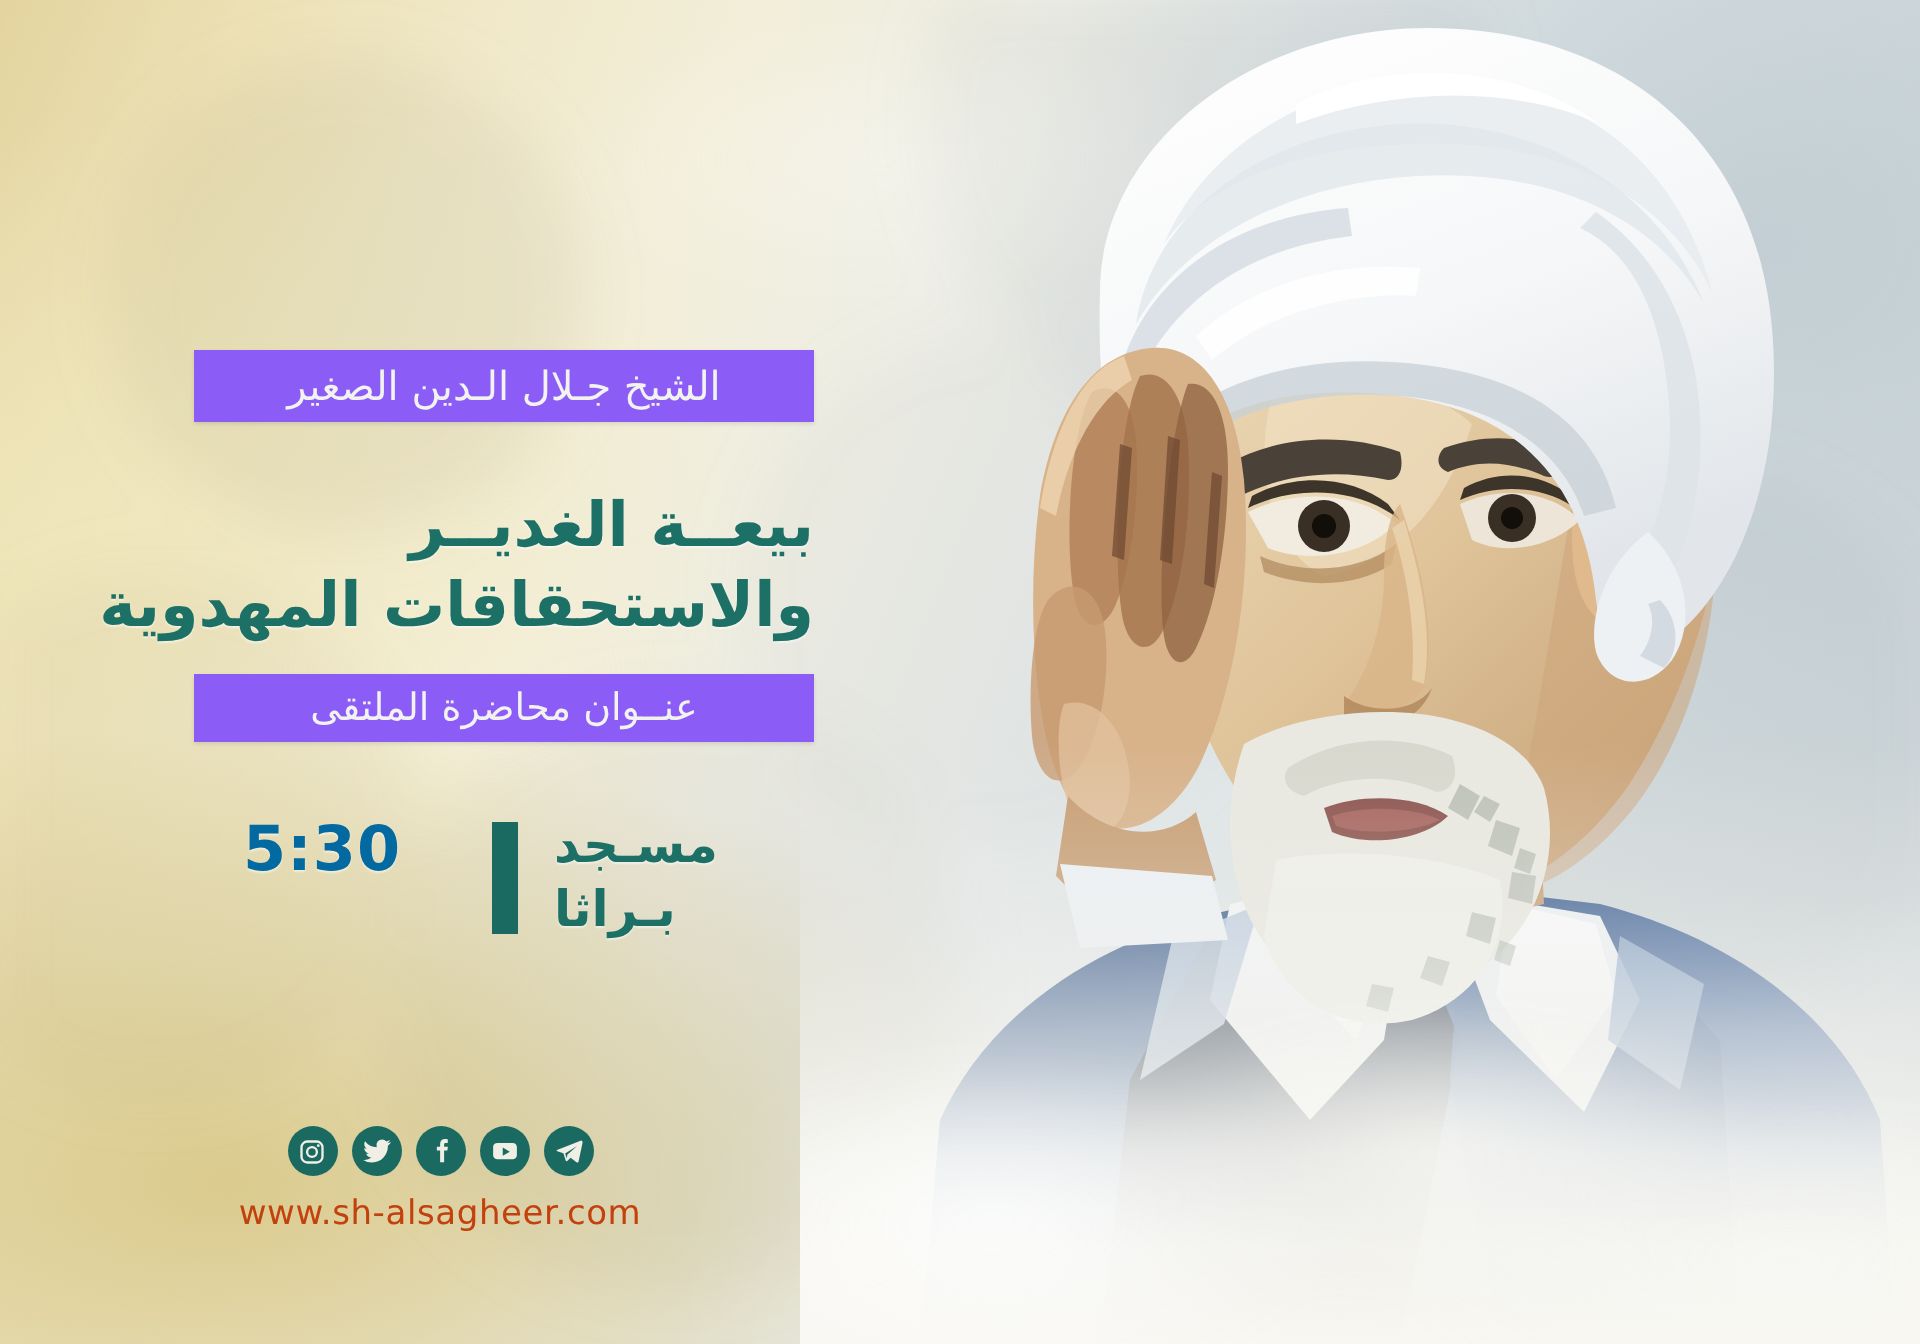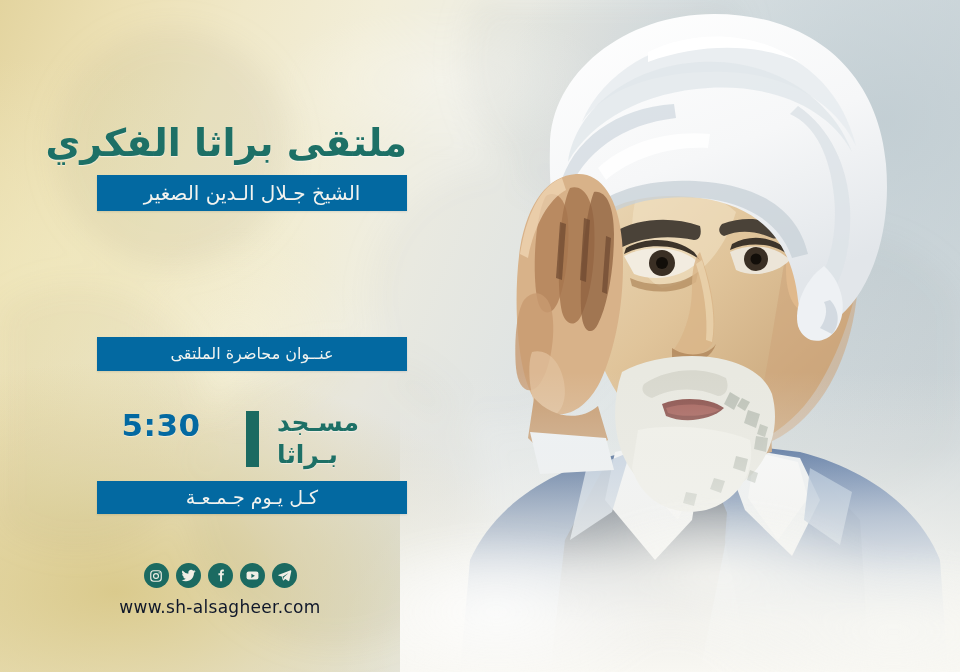--- a/index.html
+++ b/index.html
@@ -113,21 +113,21 @@
     font-weight: 700;
     letter-spacing: -0.5px;
     color: #1d7066;
     line-height: 1;
     white-space: nowrap;
     text-shadow: 0 1px 1px rgba(255,255,255,.55);
   }
 
   .badge {
     position: absolute;
-    background: #0369a1;
+    background: #8b5cf6;
     color: #f2f3ef;
     text-align: center;
     font-weight: 400;
     box-shadow: 0 1px 2px rgba(0,0,0,.10);
   }
 
   .badge-speaker {
     right: 33px; top: 175px;
     width: 310px; height: 36px;
     line-height: 36px;
@@ -147,21 +147,21 @@
     white-space: nowrap;
     text-shadow: 0 1px 1px rgba(255,255,255,.5);
   }
   .title-lecture .l1 { display: block; letter-spacing: 0.5px; }
   .title-lecture .l2 { display: block; }
 
   .badge-subtitle {
     right: 33px; top: 337px;
     width: 310px; height: 34px;
     line-height: 34px;
-    font-size: 16px;
+    font-size: 19px;
     letter-spacing: 1px;
   }
 
   
   .info-row {
     position: absolute;
     right: 33px; top: 407px;
     width: 310px; height: 66px;
   }
   .info-place {
@@ -230,21 +230,21 @@
     color: #f0efe6;
     flex: 0 0 auto;
   }
   .social-icon svg { display: block; }
 
   .site-url {
     position: absolute;
     left: 0; top: 597px;
     width: 440px;
     text-align: center;
-    color: #0f172a;
+    color: #c2410c;
     font-size: 17px;
     letter-spacing: .3px;
     direction: ltr;
     font-family: "DejaVu Sans", "Liberation Sans", sans-serif;
   }
 </style>
 </head>
 <body>
 
 <div id="poster">
@@ -404,39 +404,41 @@
 
       <path d="M134 398 C152 418 180 422 198 406 L208 440 L160 470 L128 438 Z" fill="#c79c71"></path>
       <path d="M130 432 L206 438 L214 470 L140 474 Z" fill="#eef2f6"></path>
     </svg>
     <div class="portrait-fade"></div>
     <div class="portrait-mist"></div>
   </div>
 
   <div class="content">
 
-    <div class="title-main">ملتقى براثا الفكري</div>
 
     <div class="badge badge-speaker">الشيخ جـلال الـدين الصغير</div>
 
+    <div class="title-lecture">
+      <span class="l1">بيعــة الغديــر</span>
+      <span class="l2">والاستحقاقات المهدوية</span>
+    </div>
 
     <div class="badge badge-subtitle">عنــوان محاضرة الملتقى</div>
 
     <div class="info-row">
       <div class="info-place">
         <span>مسـجد</span>
         <span>بـراثا</span>
       </div>
       <div class="info-divider"></div>
       <div class="info-time">
         <span class="clock">5:30</span>
       </div>
     </div>
 
-    <div class="badge badge-day">كـل يـوم جـمـعـة</div>
 
     <div class="social">
 
       <a class="social-icon" href="#">
         <svg viewBox="0 0 24 24" width="14" height="14" fill="none" stroke="currentColor" stroke-width="2">
           <rect x="3" y="3" width="18" height="18" rx="5"></rect>
           <circle cx="12" cy="12" r="4.2"></circle>
           <circle cx="17.4" cy="6.6" r="1.2" fill="currentColor" stroke="none"></circle>
         </svg>
       </a>

